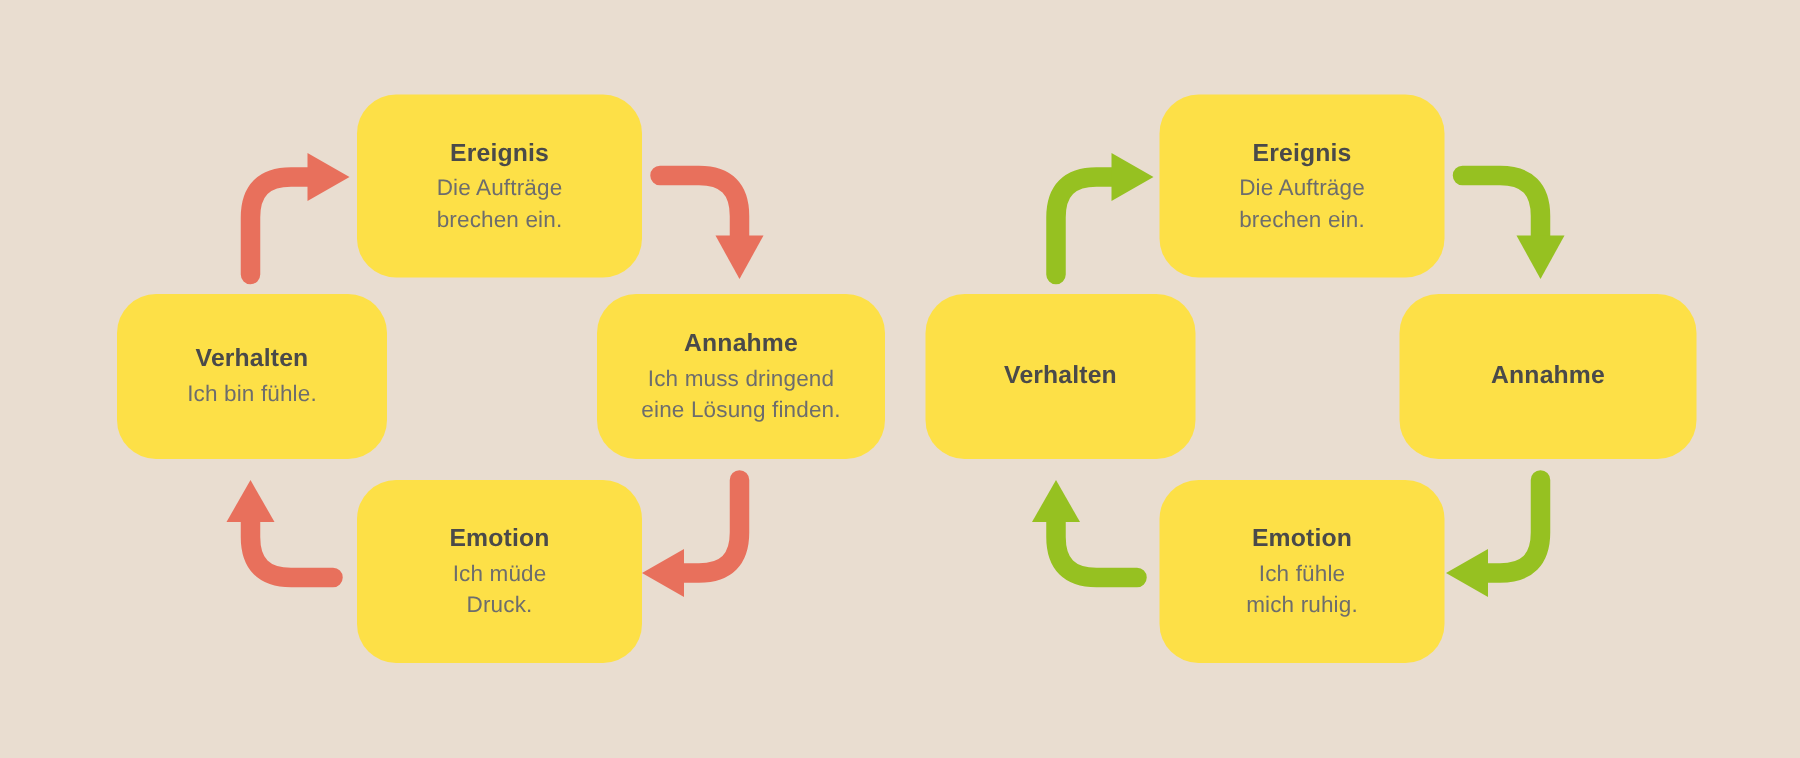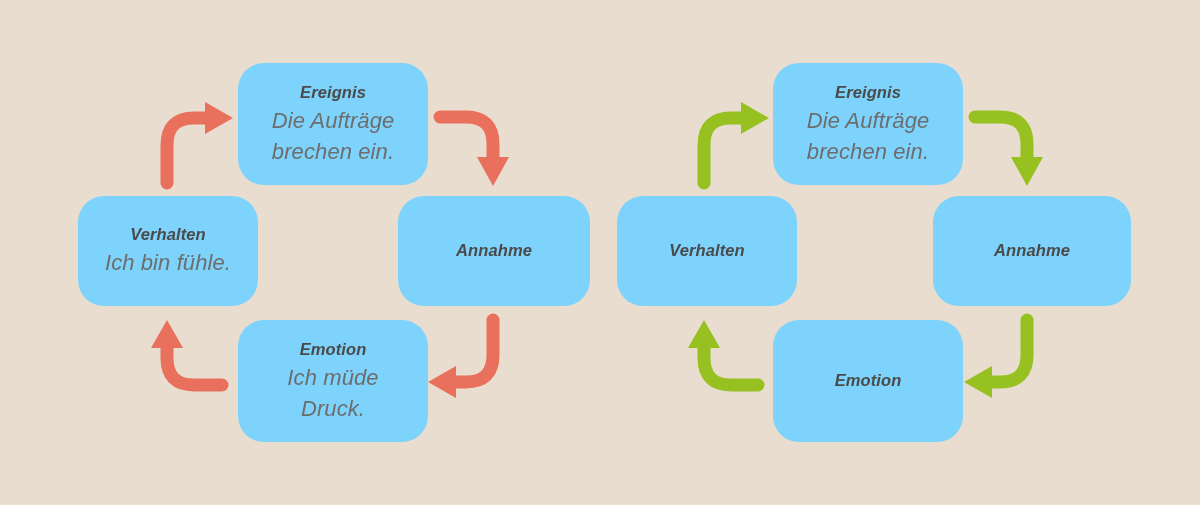--- a/index.html
+++ b/index.html
@@ -22,40 +22,39 @@
   .cycle {
     position: absolute;
     top: 0;
     height: 505px;
   }
   .cycle-left  { left: 0px;   width: 620px; }
   .cycle-right { left: 600px; width: 600px; }
 
   .node {
     position: absolute;
-    background: #7dd3fc;
+    background: #fde047;
     border-radius: 26px;
     box-sizing: border-box;
     display: flex;
     flex-direction: column;
     align-items: center;
     justify-content: center;
     text-align: center;
     padding: 8px 10px;
-    font-style: italic;
   }
   .node-title {
     font-weight: bold;
     font-size: 16.5px;
     color: #4a4a4a;
     line-height: 1.45;
     letter-spacing: 0.1px;
   }
   .node-body {
-    font-size: 22px;
+    font-size: 15px;
     color: #6d6d6d;
     line-height: 1.42;
     letter-spacing: 0.1px;
     white-space: pre-line;
   }
 
   
   .l-ereignis  { left: 238px; top: 63px;  width: 190px; height: 122px; }
   .l-annahme   { left: 398px; top: 196px; width: 192px; height: 110px; }
   .l-emotion   { left: 238px; top: 320px; width: 190px; height: 122px; }
@@ -108,20 +107,22 @@
     </div>
 
     <div class="node l-ereignis">
       <div class="node-title">Ereignis</div>
       <div class="node-body">Die Aufträge
 brechen ein.</div>
     </div>
 
     <div class="node l-annahme">
       <div class="node-title">Annahme</div>
+      <div class="node-body">Ich muss dringend
+eine Lösung finden.</div>
     </div>
 
     <div class="node l-emotion">
       <div class="node-title">Emotion</div>
       <div class="node-body">Ich müde
 Druck.</div>
     </div>
 
     <div class="node l-verhalten">
       <div class="node-title">Verhalten</div>
@@ -161,20 +162,22 @@
       <div class="node-body">Die Aufträge
 brechen ein.</div>
     </div>
 
     <div class="node r-annahme">
       <div class="node-title">Annahme</div>
     </div>
 
     <div class="node r-emotion">
       <div class="node-title">Emotion</div>
+      <div class="node-body">Ich fühle
+mich ruhig.</div>
     </div>
 
     <div class="node r-verhalten">
       <div class="node-title">Verhalten</div>
     </div>
   </div>
 
 </div>
 
 </body></html>

